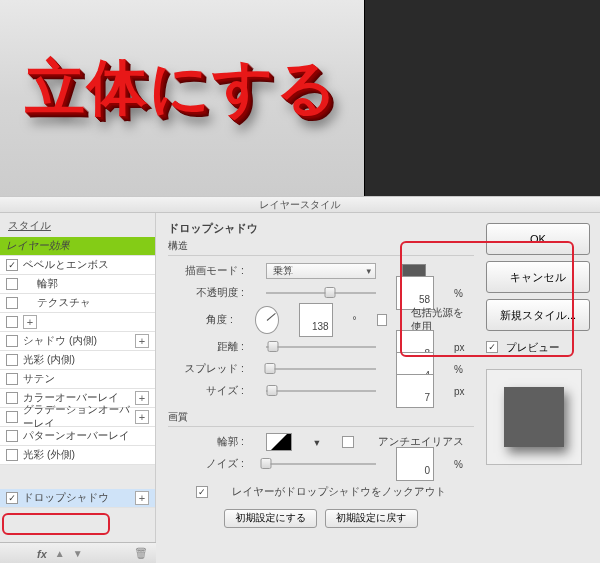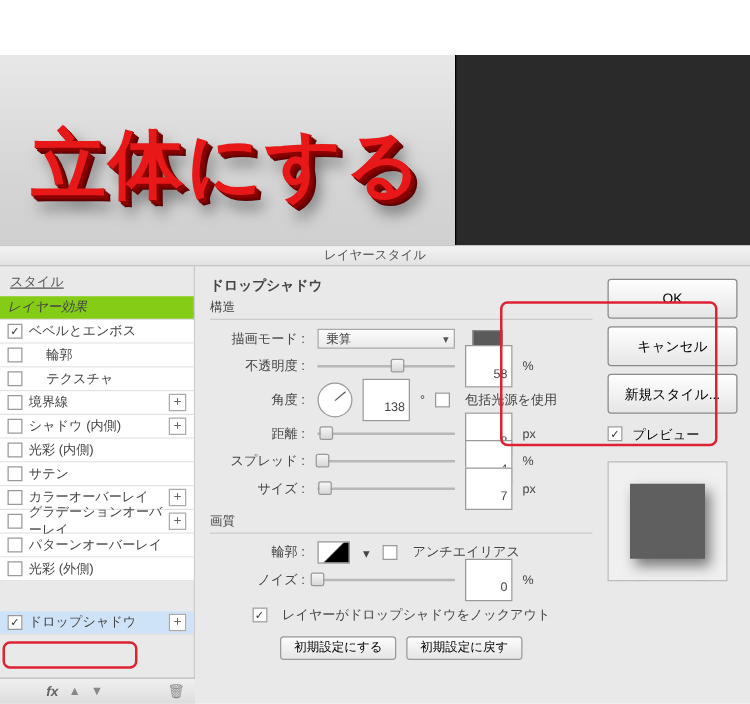--- a/index.html
+++ b/index.html
@@ -1,18 +1,18 @@
 <!DOCTYPE html>
 <html><head>
 <meta charset="utf-8">
 <style>
 * { box-sizing: border-box; margin: 0; padding: 0; font-family: "Hiragino Kaku Gothic Pro", "Meiryo", sans-serif; }
 body { width: 600px; height: 563px; background: #fff; overflow: hidden; position: relative; }
 
-.canvas-area { width: 600px; height: 196px; background: #2a2a2a; display: flex; margin-top: 44px; }
+.canvas-area { width: 600px; height: 196px; background: #2a2a2a; display: flex; }
 .canvas-left { width: 365px; height: 196px; background: linear-gradient(180deg, #e8e8e8 0%, #d5d5d5 50%, #cccccc 100%); display: flex; align-items: center; justify-content: center; position: relative; border-right: 1px solid #000; }
 .red-text {
   font-size: 60px;
   font-weight: 800;
   color: #e81818;
   letter-spacing: 2px;
   text-shadow:
     1px 1px 0 #8b0000,
     2px 2px 0 #8b0000,
     3px 3px 0 #7a0000,
@@ -44,21 +44,21 @@
 .footer-tools { position:absolute; bottom:0; left:0; width:156px; height:22px; background:linear-gradient(#f0f0f0,#dcdcdc); border-top:1px solid #bbb; display:flex; align-items:center; gap:8px; padding:0 8px; font-size:11px; color:#888; }
 .footer-tools .fx { font-style:italic; font-weight:bold; color:#666;margin-left:29px; }
 .footer-tools .arrow { font-size:10px; }
 .footer-tools .trash { margin-left:auto; }
 
 
 .center-col { flex:1; padding: 8px 10px 0 12px; font-size:10.5px; color:#444; position:relative; }
 .sec-title { font-weight:bold; font-size:11px; margin-bottom:3px; }
 .sub-title { font-size:10px; margin-bottom:2px; }
 .group-border { border-top:1px solid #ccc; margin:0 0 4px 0; }
-.row { display:flex; align-items:center; height:22px; gap:8px; }
+.row { display:flex; align-items:center; height:22px; gap:20px; }
 .row .rlabel { width:78px; text-align:right; padding-right:2px; }
 .select { height:16px; border:1px solid #aaa; background:linear-gradient(#fcfcfc,#eaeaea); font-size:10px; padding:0 18px 0 6px; position:relative; }
 .select .caret { position:absolute; right:4px; top:2px; font-size:9px; color:#555; }
 .swatch { width:24px; height:14px; background:#5a5a5a; border:1px solid #888; margin-left:6px; }
 .slider { position:relative; height:14px; }
 .slider .track { position:absolute; left:0; right:0; top:6px; height:2px; background:#b8b8b8; }
 .slider .knob { position:absolute; top:1px; width:11px; height:11px; background:linear-gradient(#f6f6f6,#d7d7d7); border:1px solid #999; border-radius:2px; transform:translateX(-50%); }
 .num { width:38px; height:16px; border:1px solid #999; background:#fff; text-align:right; padding:16px 3px; font-size:10px; line-height:14px; }
 .unit { font-size:10px; }
 .angle-ctl { width:28px; height:28px; border:1px solid #999; border-radius:50%; background:#fff; position:relative; }
@@ -107,21 +107,20 @@
       <div class="style-row indent">
         <span class="cb"></span>
         <span class="lbl">輪郭</span>
       </div>
       <div class="style-row indent">
         <span class="cb"></span>
         <span class="lbl">テクスチャ</span>
       </div>
       <div class="style-row">
         <span class="cb"></span>
-        <span class="lbl">境界線</span>
         <span class="plus">+</span>
       </div>
       <div class="style-row">
         <span class="cb"></span>
         <span class="lbl">シャドウ (内側)</span>
         <span class="plus">+</span>
       </div>
       <div class="style-row">
         <span class="cb"></span>
         <span class="lbl">光彩 (内側)</span>

